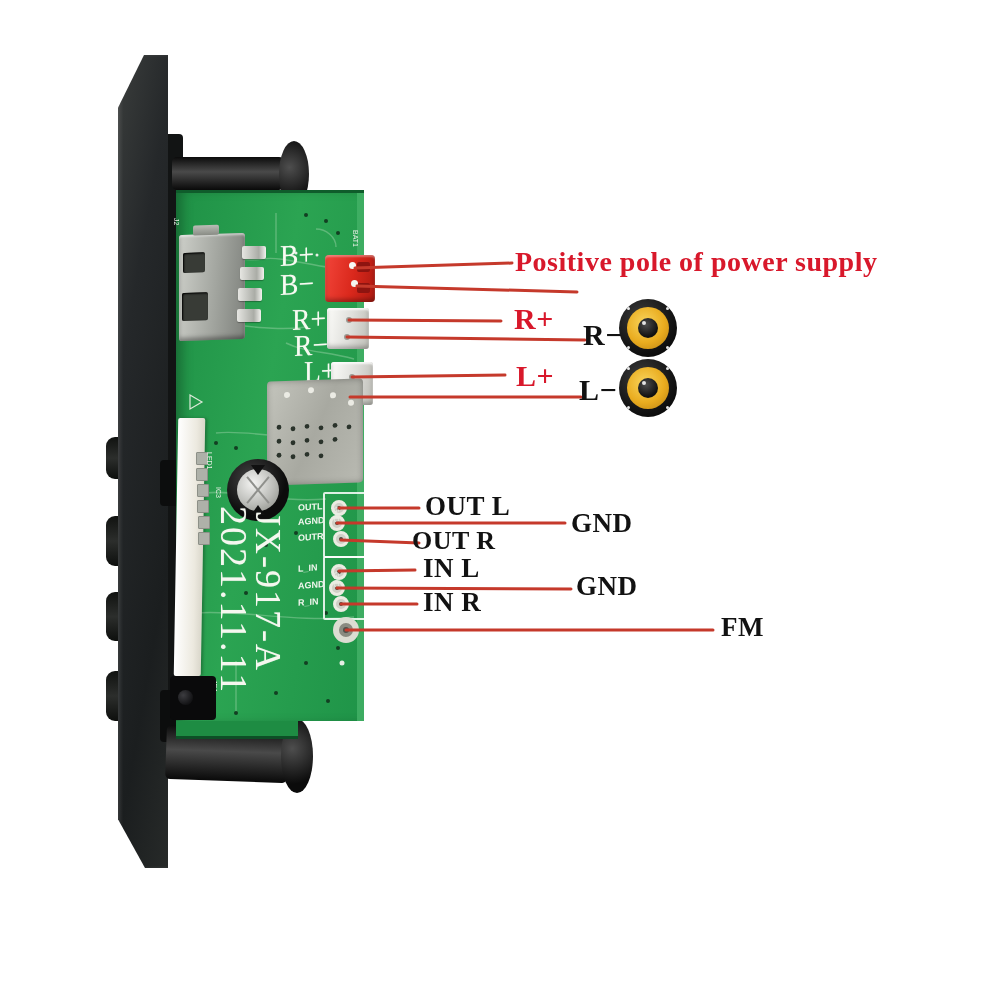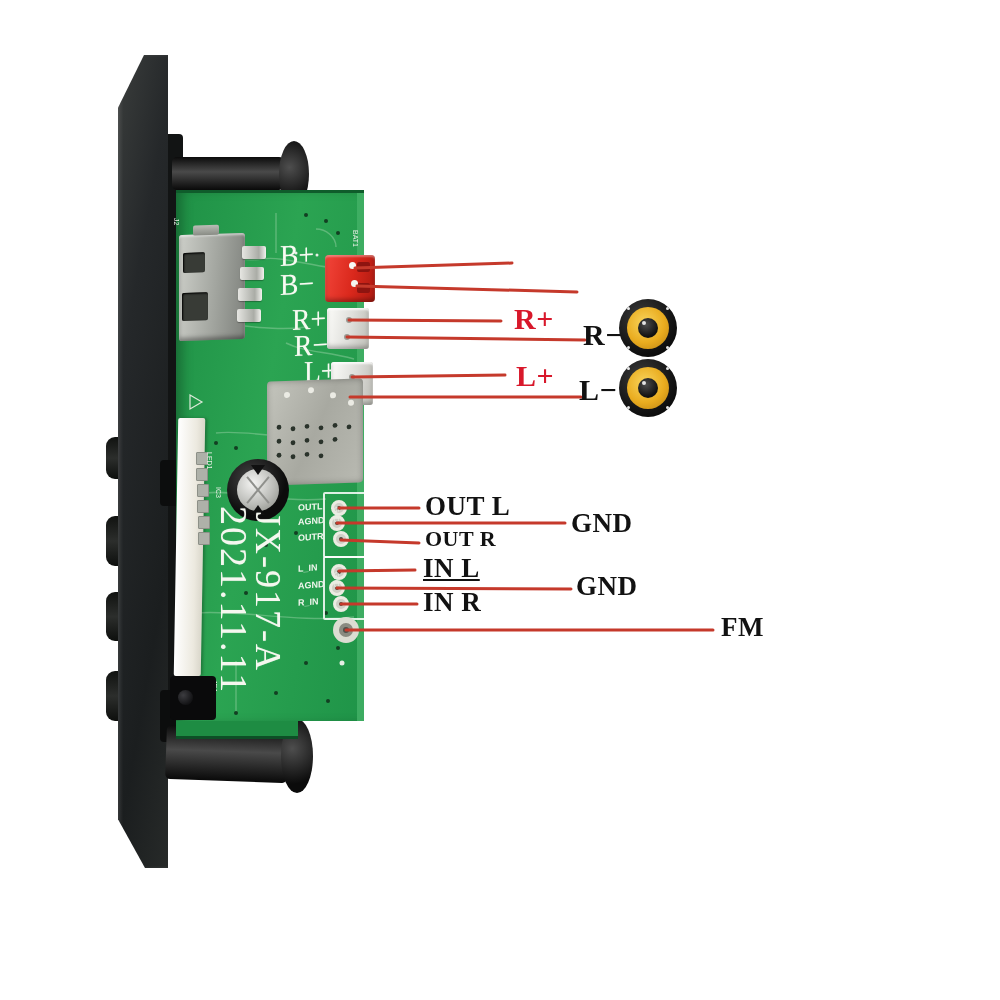--- a/index.html
+++ b/index.html
@@ -287,28 +287,29 @@
       <line x1="339" y1="508" x2="419" y2="508"></line>
       <line x1="337" y1="523" x2="565" y2="523"></line>
       <line x1="341" y1="540" x2="419" y2="543"></line>
       <line x1="339" y1="571" x2="415" y2="570"></line>
       <line x1="337" y1="588" x2="571" y2="589"></line>
       <line x1="341" y1="604" x2="417" y2="604"></line>
       <line x1="346" y1="630" x2="713" y2="630"></line>
     </g>
   </svg>
 
+  <div class="abs ann ann-red" style="left:515px;top:248px;font-size:28px;">Positive pole of power supply</div>
   <div class="abs ann ann-red" style="left:514px;top:304px;font-size:30px;">R+</div>
   <div class="abs ann ann-black" style="left:583px;top:320px;font-size:30px;">R−</div>
   <div class="abs ann ann-red" style="left:516px;top:361px;font-size:30px;">L+</div>
   <div class="abs ann ann-black" style="left:579px;top:375px;font-size:30px;">L−</div>
   <div class="abs ann ann-black" style="left:425px;top:493px;font-size:27px;">OUT L</div>
   <div class="abs ann ann-black" style="left:571px;top:510px;font-size:27px;">GND</div>
-  <div class="abs ann ann-black" style="left:425px;top:528px;font-size:22px;">OUT R</div>
-  <div class="abs ann ann-black" style="left:423px;top:555px;font-size:27px;text-decoration:underline;">IN L</div>
+  <div class="abs ann ann-black" style="left:412px;top:528px;font-size:26px;">OUT R</div>
+  <div class="abs ann ann-black" style="left:423px;top:555px;font-size:27px;">IN L</div>
   <div class="abs ann ann-black" style="left:576px;top:573px;font-size:27px;">GND</div>
   <div class="abs ann ann-black" style="left:423px;top:589px;font-size:27px;">IN R</div>
   <div class="abs ann ann-black" style="left:721px;top:614px;font-size:27px;">FM</div>
 
   <div class="abs speaker" style="left:619px;top:299px;">
     <div class="spk-cone"></div>
     <div class="spk-cap"></div>
     <div class="spk-glint"></div>
     <div class="spk-screw" style="left:8px;top:8px;"></div>
     <div class="spk-screw" style="left:47px;top:8px;"></div>

